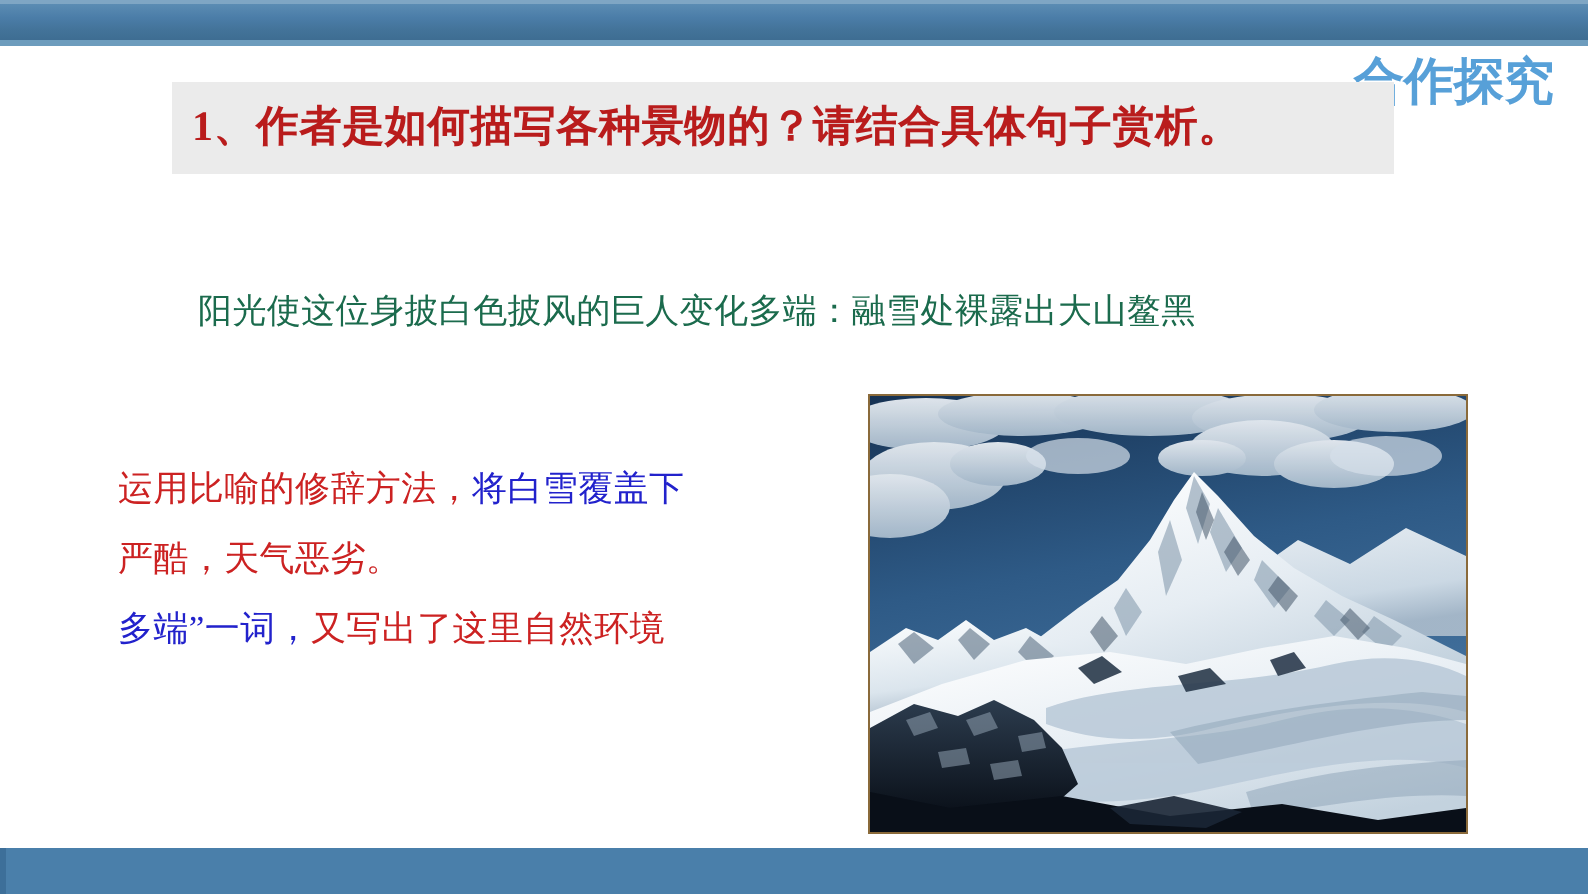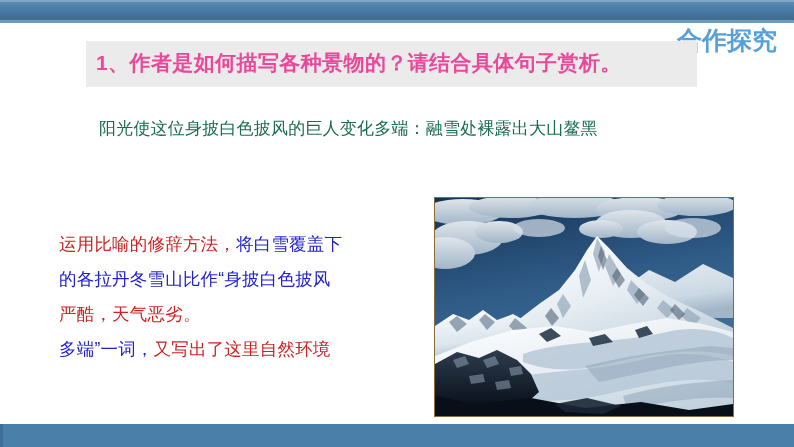--- a/index.html
+++ b/index.html
@@ -67,50 +67,50 @@
     top: 41px;
     width: 611px;
     height: 46px;
     background: #ebebeb;
   }
   #question-text {
     position: absolute;
     left: 96px;
     top: 48px;
     width: 600px;
-    font-family: Liberation Sans, sans-serif;
+    font-family: Liberation Serif, serif;
     font-size: 21px;
     font-weight: bold;
-    color: #ec4899;
+    color: #b91c1c;
     letter-spacing: 0.4px;
     white-space: nowrap;
     line-height: 30px;
   }
 
   
   #quote-block {
     position: absolute;
     left: 99px;
     top: 112px;
     width: 600px;
     font-family: "DejaVu Serif", "Liberation Serif", serif;
     font-size: 17px;
     color: #1b6b4d;
     line-height: 32px;
     letter-spacing: 0.2px;
   }
-  #quote-block .qline { white-space: nowrap; display: block; }
+  #quote-block .qline { white-space: nowrap; display: block; margin-top: 28px; }
 
   
   #analysis-block {
     position: absolute;
     left: 59px;
     top: 227px;
     width: 365px;
-    font-family: Liberation Sans, sans-serif;
+    font-family: Liberation Serif, serif;
     font-size: 17.5px;
     line-height: 35px;
     letter-spacing: 0.2px;
   }
   #analysis-block .aline { white-space: nowrap; display: block; }
   .seg-red  { color: #cc2222; }
   .seg-blue { color: #2222cc; }
 
   
   #photo-frame {
@@ -160,21 +160,20 @@
 
 <div id="question-line"></div>
 <div id="question-text">1、作者是如何描写各种景物的？请结合具体句子赏析。</div>
 
 <div id="quote-block">
   <span class="qline">阳光使这位身披白色披风的巨人变化多端：融雪处裸露出大山鳌黑</span>
 </div>
 
 <div id="analysis-block">
     <span class="aline"><span class="seg-red">运用比喻的修辞方法，</span><span class="seg-blue">将白雪覆盖下</span></span>
-    <span class="aline"><span class="seg-blue">的各拉丹冬雪山比作“身披白色披风</span></span>
     <span class="aline"><span class="seg-red">严酷，天气恶劣。</span></span>
     <span class="aline"><span class="seg-blue">多端”一词，</span><span class="seg-red">又写出了这里自然环境</span></span>
   </div>
 
 <div id="photo-frame">
   <svg id="photo" viewBox="0 0 298 218" preserveAspectRatio="none" xmlns="http://www.w3.org/2000/svg">
     <defs>
       <linearGradient id="skyGrad" x1="0" y1="0" x2="0.25" y2="1">
         <stop offset="0%" stop-color="#163253"></stop>
         <stop offset="45%" stop-color="#2e5a86"></stop>

